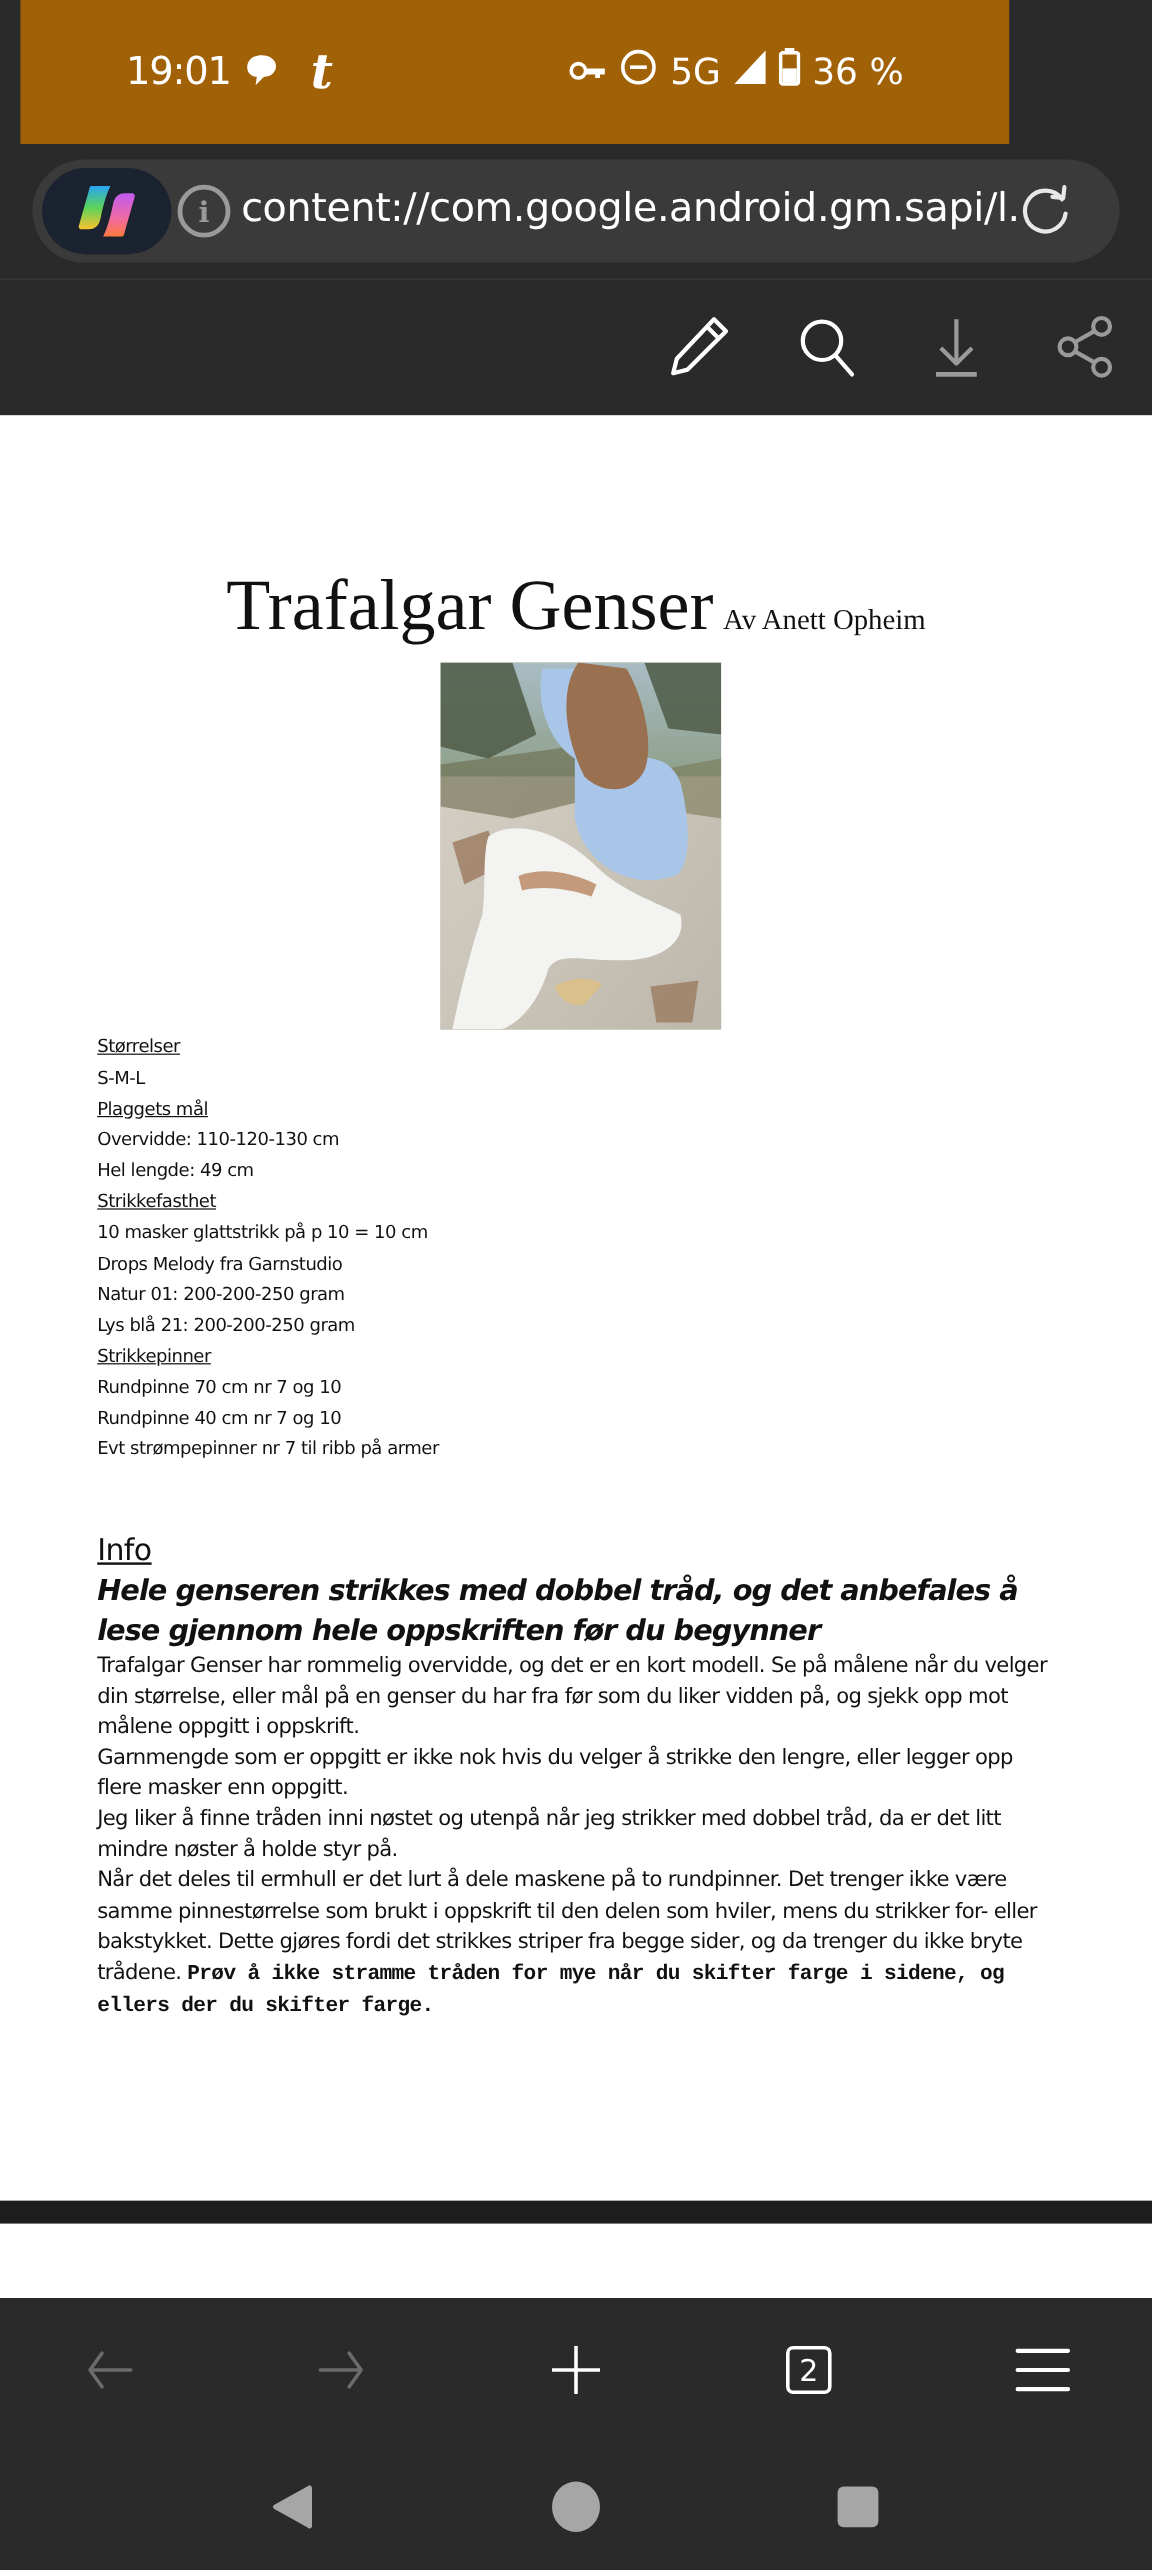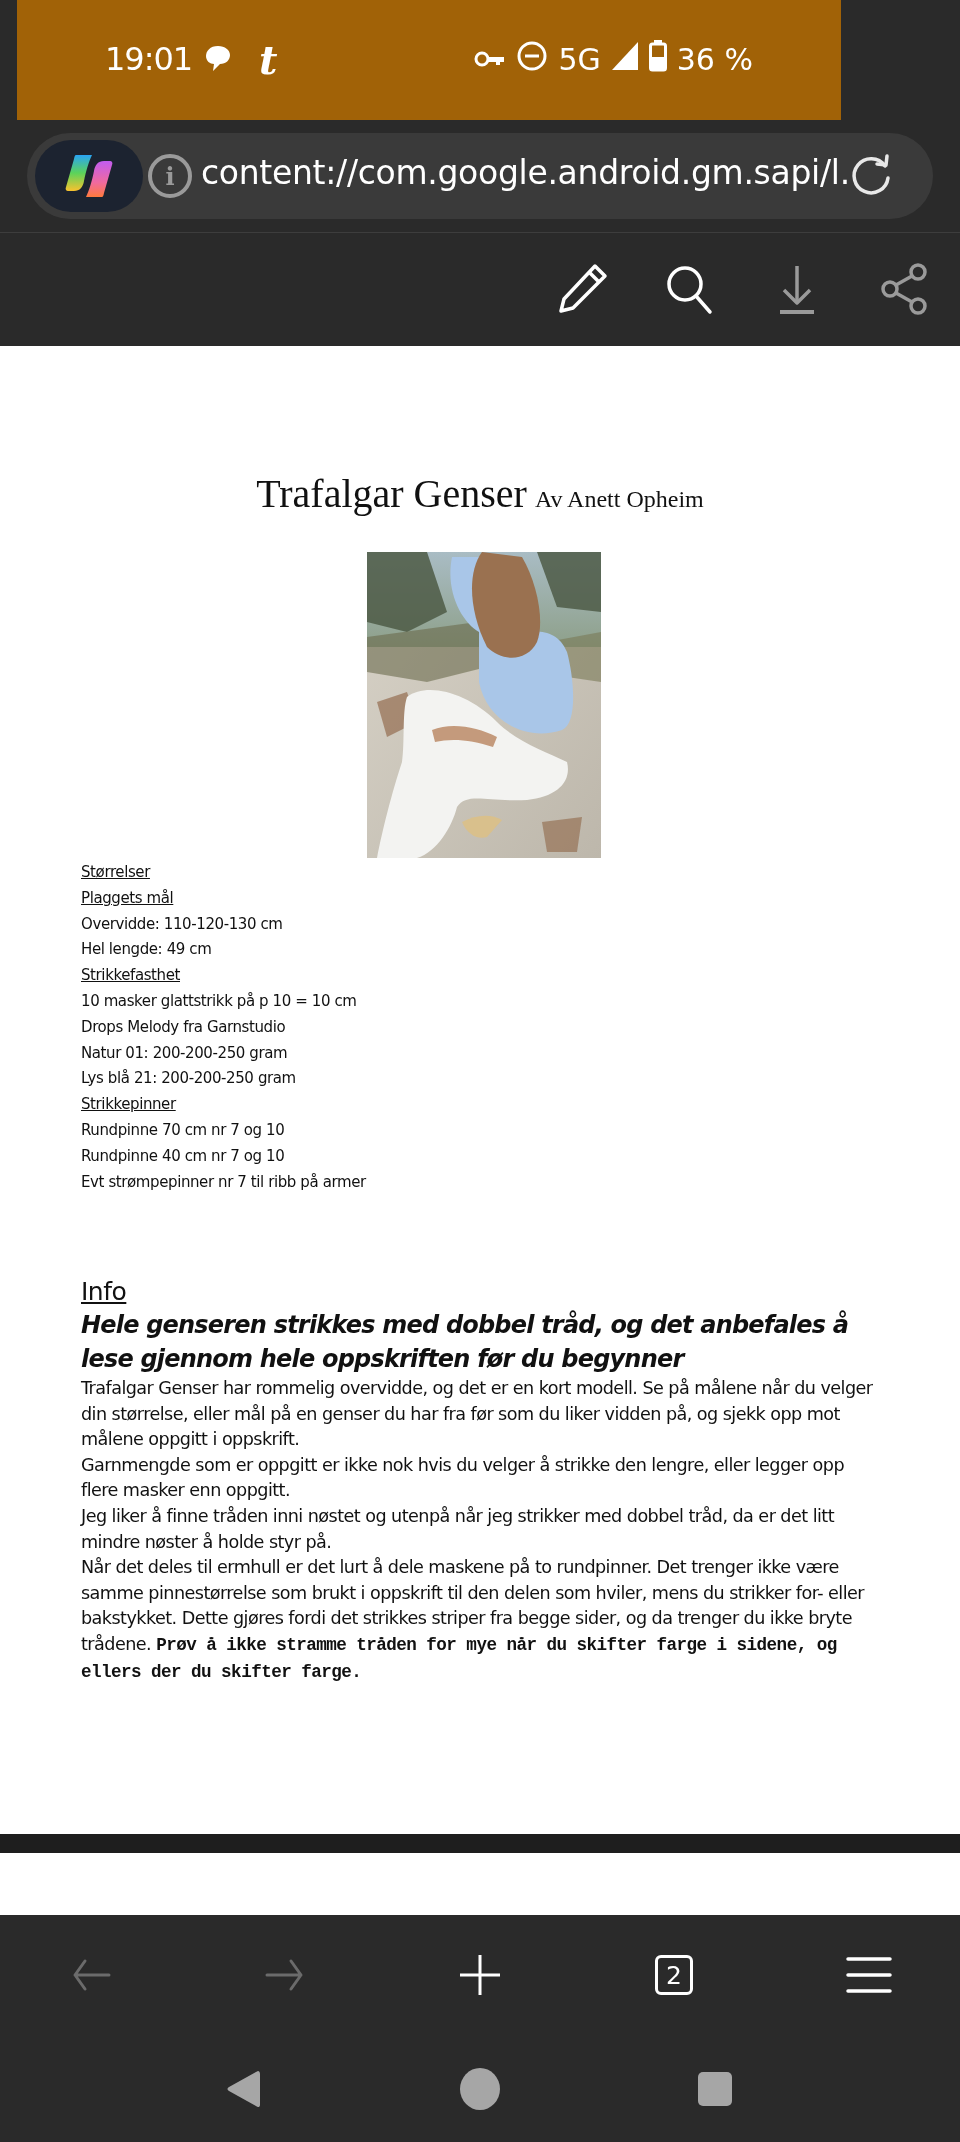--- a/index.html
+++ b/index.html
@@ -24,21 +24,21 @@
   
   .pdf-toolbar { position: absolute; left: 0; top: 234px; width: 960px; height: 112px; background: #2a2a2a; }
   .tb-icon { position: absolute; top: 28px; width: 54px; height: 54px; }
 
   
   .doc-area { position: absolute; left: 0; top: 346px; width: 960px; height: 1488px; background: #ffffff; }
   .doc-sep { position: absolute; left: 0; top: 1834px; width: 960px; height: 19px; background: #1e1e1e; }
   .doc-next { position: absolute; left: 0; top: 1853px; width: 960px; height: 62px; background: #ffffff; }
 
   .doc-title { position: absolute; left: 0; width: 960px; top: 124px; text-align: center; color: #111; font-family: "Liberation Serif", serif; }
-  .doc-title .main { font-size: 40px; }
+  .doc-title .main { font-size: 60px; }
   .doc-title .by { font-size: 24px; margin-left: 4px; }
 
   .photo { position: absolute; left: 367px; top: 206px; width: 234px; height: 306px; overflow: hidden; background: #b9b6ae; }
 
   .specs { position: absolute; left: 81px; top: 514px; color: #111; font-family: "DejaVu Sans", sans-serif; font-size: 15px; line-height: 25.8px; letter-spacing: -0.4px; }
   .specs .u { text-decoration: underline; }
 
   .info-block { position: absolute; left: 81px; top: 930px; width: 800px; color: #111; font-family: "DejaVu Sans", sans-serif; }
   .info-heading { font-size: 25px; text-decoration: underline; line-height: 32px; letter-spacing: -0.5px; }
   .info-lead { font-size: 24px; font-weight: bold; font-style: italic; line-height: 34px; letter-spacing: -0.8px; }
@@ -176,20 +176,21 @@
       <path d="M85 5 C78 40 95 70 112 80 L112 130 C120 170 160 190 195 178 C210 172 208 130 200 100 C192 80 175 78 160 80 C150 60 145 30 140 5 Z" fill="#a9c6e8"></path>
       <path d="M115 0 C100 20 102 60 120 95 C135 110 160 110 170 90 C178 70 170 30 155 5 Z" fill="#9a7150"></path>
       <path d="M40 145 C60 130 100 140 130 170 C150 190 180 200 200 210 C205 230 190 245 160 248 C120 250 100 240 90 255 C85 275 70 300 50 306 L10 306 C15 280 25 240 35 210 C38 190 35 160 40 145 Z" fill="#f3f3f1"></path>
       <path d="M65 178 C85 170 110 175 130 185 L126 195 C105 188 85 186 68 190 Z" fill="#c49a7c"></path>
       <path d="M95 270 C110 262 125 262 135 268 L120 285 C110 288 100 282 95 270 Z" fill="#d9c08c"></path>
     </svg>
   </div>
 
   <div class="specs">
     <div class="u">Størrelser</div>
+    <div>S-M-L</div>
     <div class="u">Plaggets mål</div>
     <div>Overvidde: 110-120-130 cm</div>
     <div>Hel lengde: 49 cm</div>
     <div class="u">Strikkefasthet</div>
     <div>10 masker glattstrikk på p 10 = 10 cm</div>
     <div>Drops Melody fra Garnstudio</div>
     <div>Natur 01: 200-200-250 gram</div>
     <div>Lys blå 21: 200-200-250 gram</div>
     <div class="u">Strikkepinner</div>
     <div>Rundpinne 70 cm nr 7 og 10</div>

